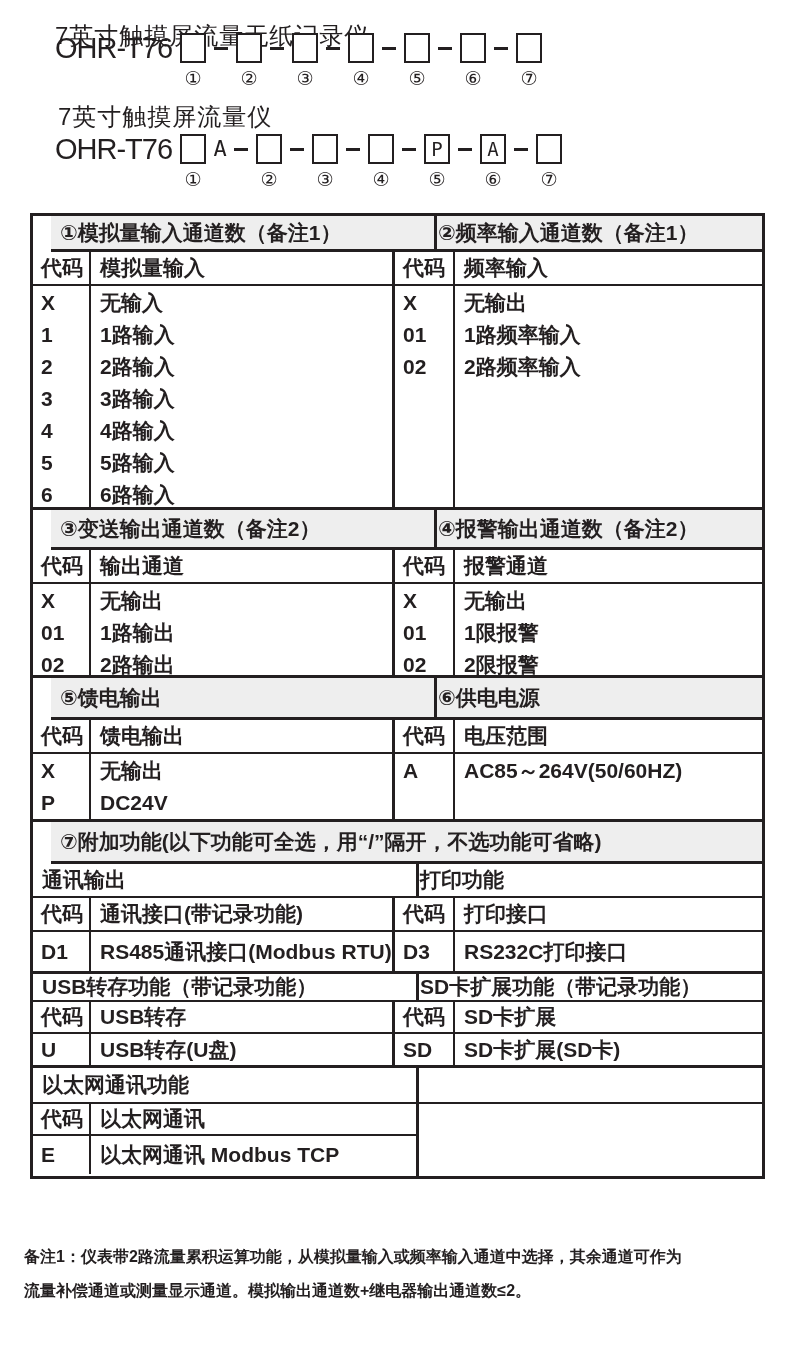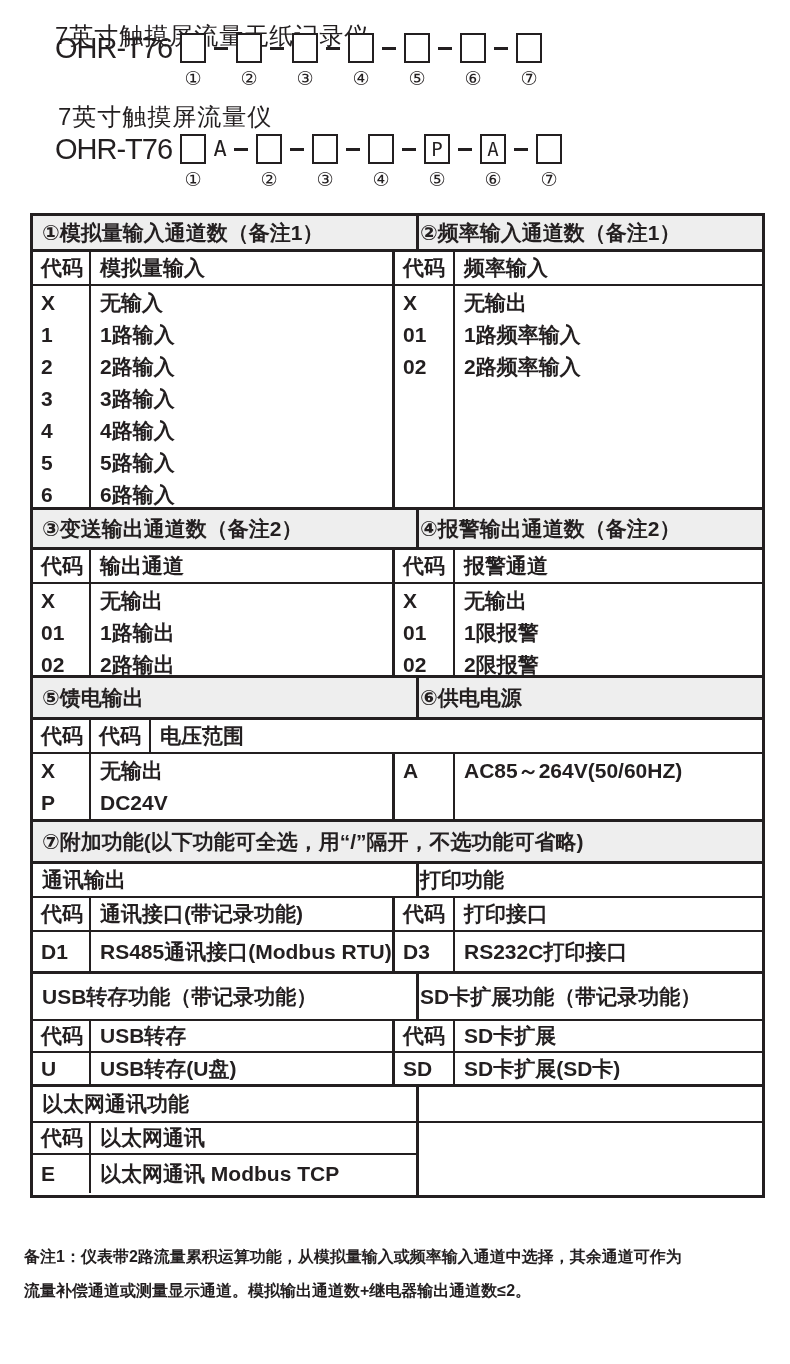--- a/index.html
+++ b/index.html
@@ -24,21 +24,21 @@
   .dash { width:18px; height:30px; display:flex; align-items:center; justify-content:center; }
   .dash i { display:block; width:14px; height:3px; background:#231f20; }
   .letterA { font-family:"DejaVu Sans Mono","Liberation Mono",monospace; font-size:22px;
              line-height:30px; width:16px; text-align:center; }
   
   .otable { position:absolute; left:30px; top:213px; width:735px;
             border:3px solid #231f20; background:#fff; }
   .row  { display:flex; border-bottom:2px solid #231f20; }
   .bb3  { border-bottom-width:3px; }
   .last { border-bottom:0; }
-  .sec  { background:#eeeeee; }
+  .sec  { background:#eeeeee;margin-left:18px; }
   .t    { font-size:21px; font-weight:bold; }
   .cc   { display:flex; align-items:center; }
   .pre  { white-space:pre-line; line-height:32px; padding-top:1px; }
   .c1 { width:58px;  border-right:2px solid #231f20; padding-left:8px; }
   .c2 { width:304px; border-right:3px solid #231f20; padding-left:9px; }
   .c3 { width:60px;  border-right:2px solid #231f20; padding-left:8px; }
   .c4 { flex:1; padding-left:9px;border-radius:9px; }
   .hl { width:386px; border-right:3px solid #231f20; padding-left:9px; display:flex; align-items:center; }
   .hr { flex:1; padding-left:1px; display:flex; align-items:center; }
   .hfull { width:100%; padding-left:9px; display:flex; align-items:center; }
@@ -217,20 +217,21 @@
 1限报警
 2限报警</div>
   </div>
 
   <div class="row bb3 sec" style="height:42px">
     <div class="hl t">⑤馈电输出</div>
     <div class="hr t">⑥供电电源</div>
   </div>
   <div class="row" style="height:34px">
     <div class="c1 t cc">代码</div>
+    <div class="c2 t cc">馈电输出</div>
     <div class="c3 t cc">代码</div>
     <div class="c4 t cc">电压范围</div>
   </div>
   <div class="row bb3" style="height:68px">
     <div class="c1 t pre">X
 P</div>
     <div class="c2 t pre">无输出
 DC24V</div>
     <div class="c3 t pre">A</div>
     <div class="c4 t pre">AC85～264V(50/60HZ)</div>
@@ -250,21 +251,21 @@
     <div class="c3 t cc">代码</div>
     <div class="c4 t cc">打印接口</div>
   </div>
   <div class="row bb3" style="height:42px">
     <div class="c1 t cc">D1</div>
     <div class="c2 t cc">RS485通讯接口(Modbus RTU)</div>
     <div class="c3 t cc">D3</div>
     <div class="c4 t cc">RS232C打印接口</div>
   </div>
 
-  <div class="row" style="height:47px">
+  <div class="row" style="height:28px">
     <div class="hl t">USB转存功能（带记录功能）</div>
     <div class="hr t">SD卡扩展功能（带记录功能）</div>
   </div>
   <div class="row" style="height:32px">
     <div class="c1 t cc">代码</div>
     <div class="c2 t cc">USB转存</div>
     <div class="c3 t cc">代码</div>
     <div class="c4 t cc">SD卡扩展</div>
   </div>
   <div class="row bb3" style="height:34px">

